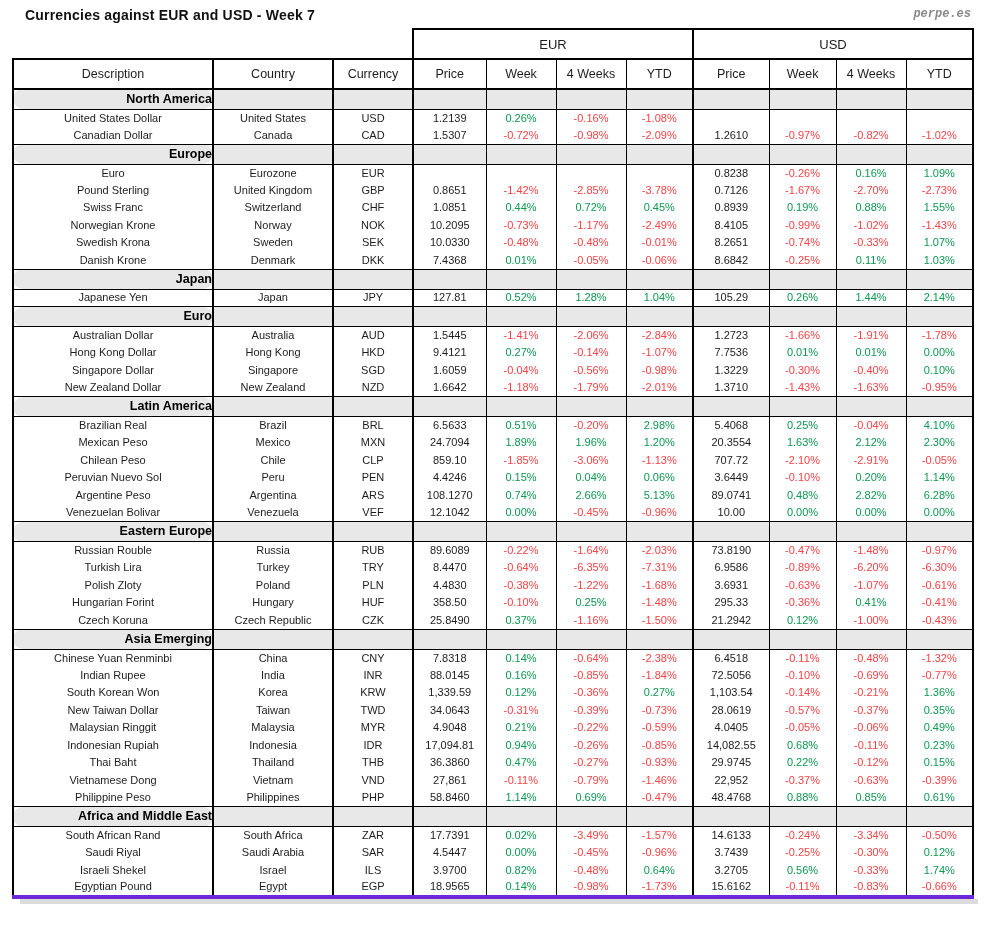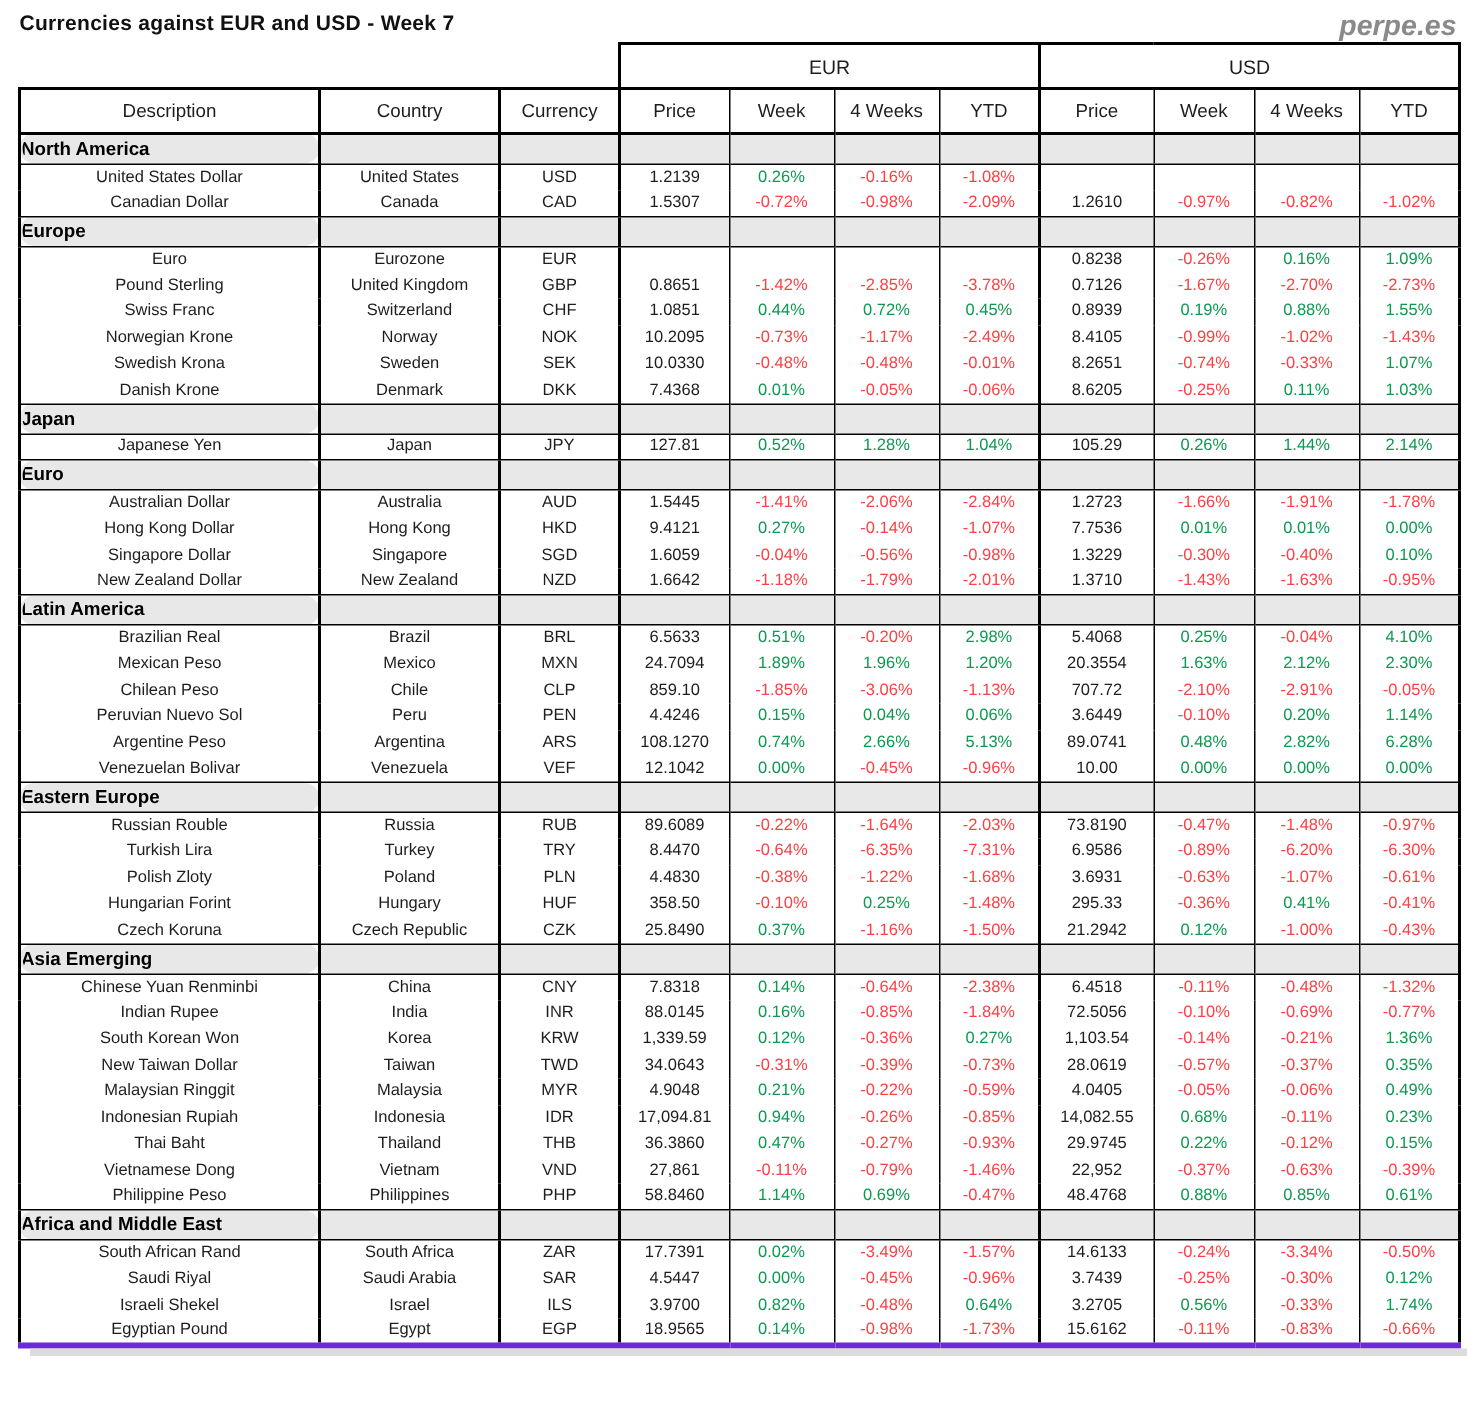--- a/index.html
+++ b/index.html
@@ -1,24 +1,24 @@
 <!DOCTYPE html>
 <html><head>
 <meta charset="utf-8">
 <style>
   * { margin:0; padding:0; box-sizing:border-box; }
   html,body { width:984px; height:940px; background:#ffffff; overflow:hidden;
               font-family:"Liberation Sans", sans-serif; }
   .page { width:984px; height:940px; position:relative; }
 
   .topbar { display:flex; justify-content:space-between; align-items:flex-start;
-            padding:7px 13px 0 13px; height:28px; }
+            padding:7px 13px 0 25px; height:28px; }
   .title { font-size:14px; font-weight:bold; color:#111; letter-spacing:.2px; }
-  .watermark { font-size:19px; font-weight:bold; font-style:italic;
-               color:#8a8a8a; font-family:Liberation Sans, sans-serif; }
+  .watermark { font-size:12px; font-weight:bold; font-style:italic;
+               color:#8a8a8a; font-family:Liberation Mono, monospace; }
 
   table { border-collapse:collapse; table-layout:fixed; width:960px; margin-left:12px; }
   td, th { overflow:hidden; white-space:nowrap; text-align:center; vertical-align:middle;
            line-height:1; color:#1d1d1d; }
 
   
   .c0 { border-left:2px solid #000; }
   .c1, .c2, .c3, .c7 { border-left:2px solid #000; }
   .c4, .c5, .c6, .c8, .c9, .c10 { border-left:1px solid #000; }
   .c10 { border-right:2px solid #000; }
@@ -30,21 +30,21 @@
                 border-left:2px solid #000; border-right:2px solid #000; }
 
   
   .head-row th { height:30px; font-size:12.5px; font-weight:normal;
                  border-top:2px solid #000; border-bottom:2px solid #000; }
 
   
   .data-row td { height:17.5px; font-size:11px; }
   .section-row td { height:20px; background:#e8e8e8;
                     border-top:1px solid #000; border-bottom:1px solid #000; }
-  .section-name { text-align:left; padding-left:0; font-size:12.5px;
+  .section-name { text-align:right; padding-left:0; font-size:12.5px;
                   font-weight:bold; color:#000;border-radius:10px; }
   tbody tr:last-child td { border-bottom:4px solid #6d28d9; }
 
   .pos { color:#0c9950; }
   .neg { color:#fb4145; }
 
   .shadow-strip { margin-left:20px; width:958px; height:5px; background:#dcdcdc; }
 </style>
 </head>
 <body>
@@ -209,21 +209,21 @@
           <td class="c10 pos">1.07%</td>
         </tr>
         <tr class="data-row">
           <td class="c0">Danish Krone</td>
           <td class="c1">Denmark</td>
           <td class="c2">DKK</td>
           <td class="c3">7.4368</td>
           <td class="c4 pos">0.01%</td>
           <td class="c5 neg">-0.05%</td>
           <td class="c6 neg">-0.06%</td>
-          <td class="c7">8.6205</td>
+          <td class="c7">8.6842</td>
           <td class="c8 neg">-0.25%</td>
           <td class="c9 pos">0.11%</td>
           <td class="c10 pos">1.03%</td>
         </tr>
         <tr class="section-row">
           <td class="c0 section-name">Japan</td>
           <td class="c1"></td>
           <td class="c2"></td>
           <td class="c3"></td>
           <td class="c4"></td>

